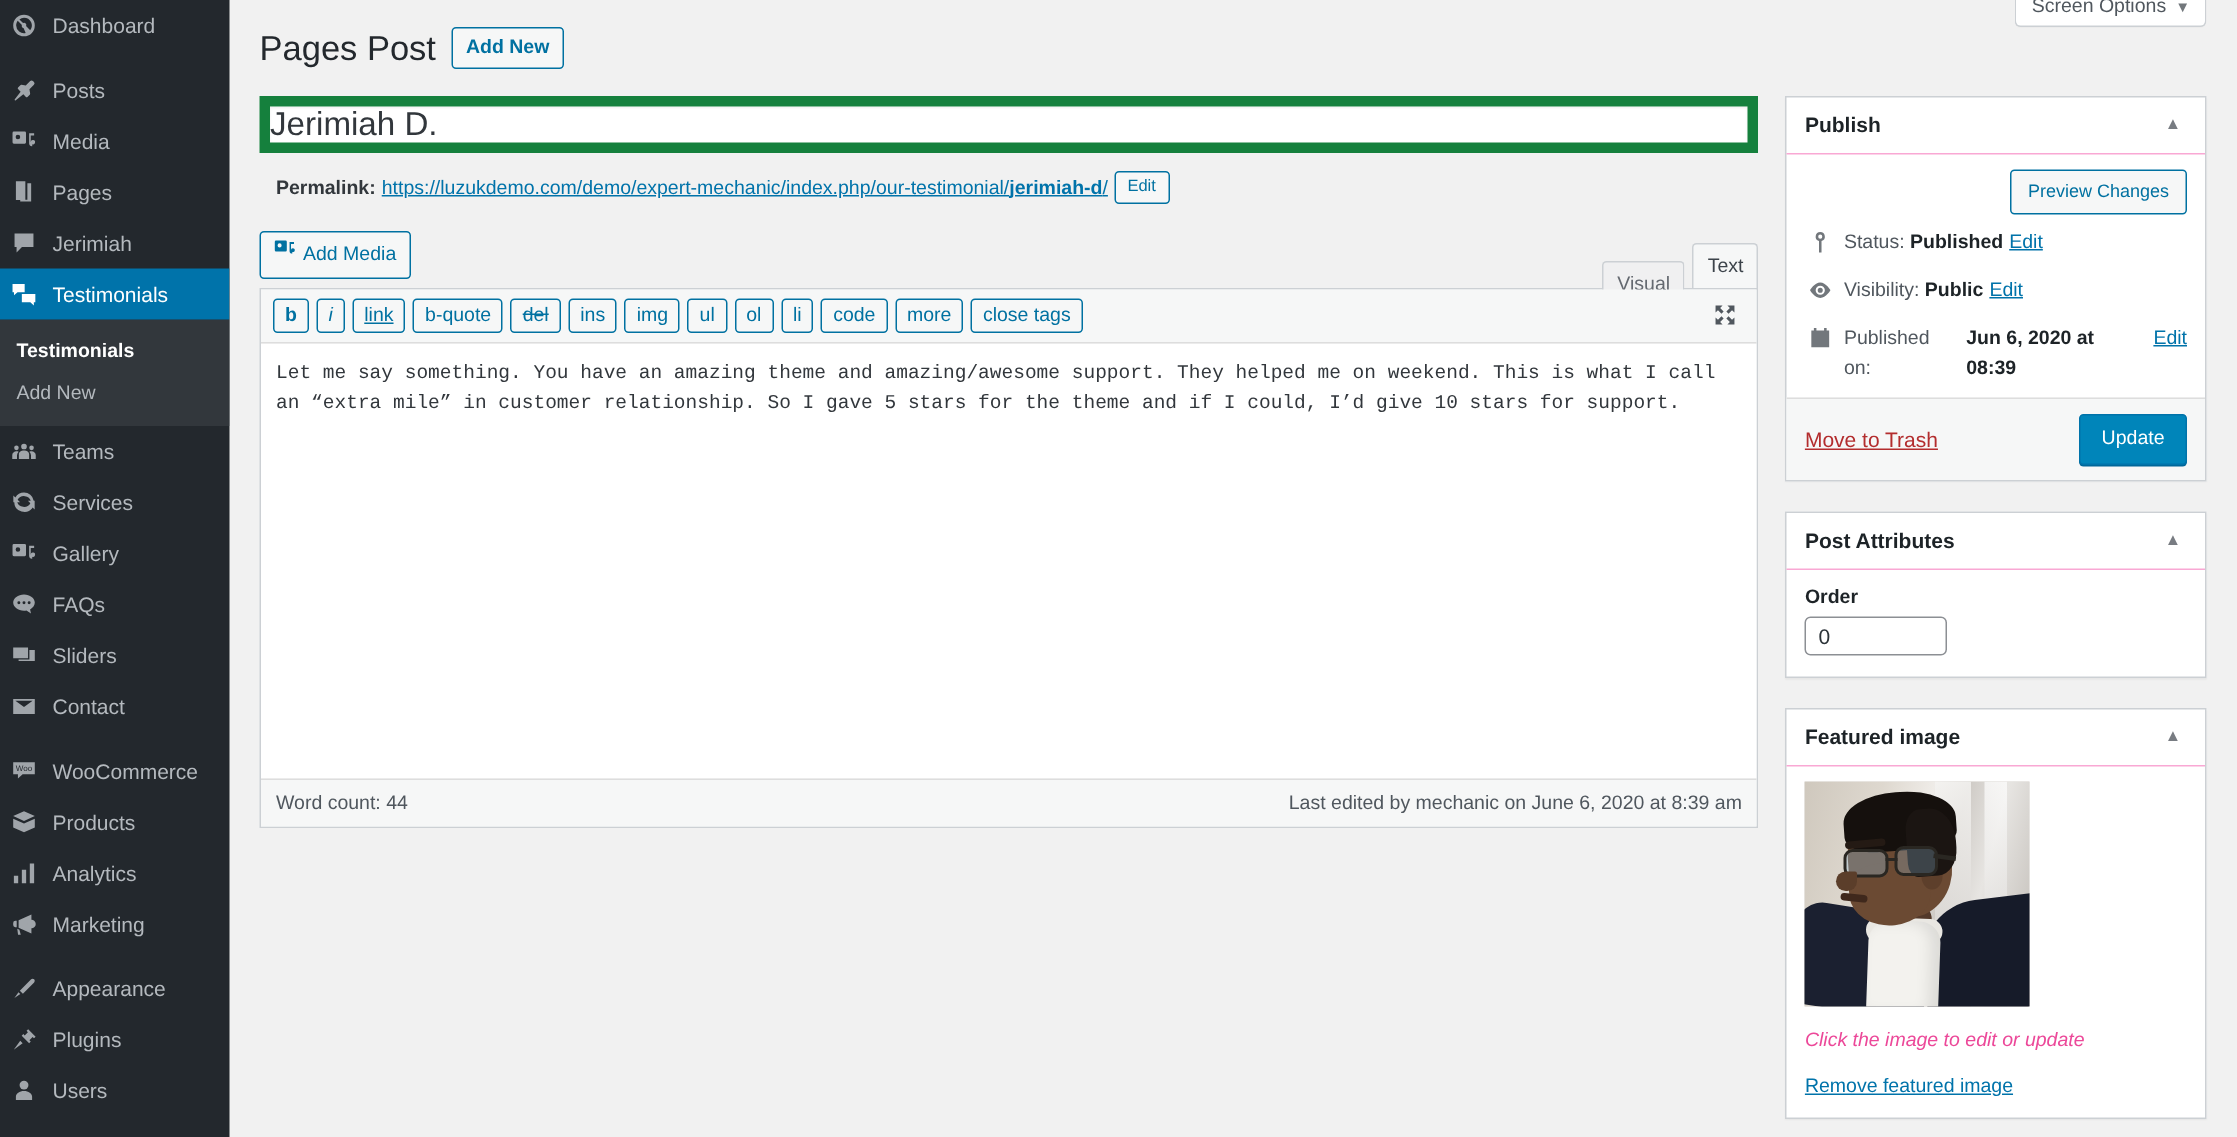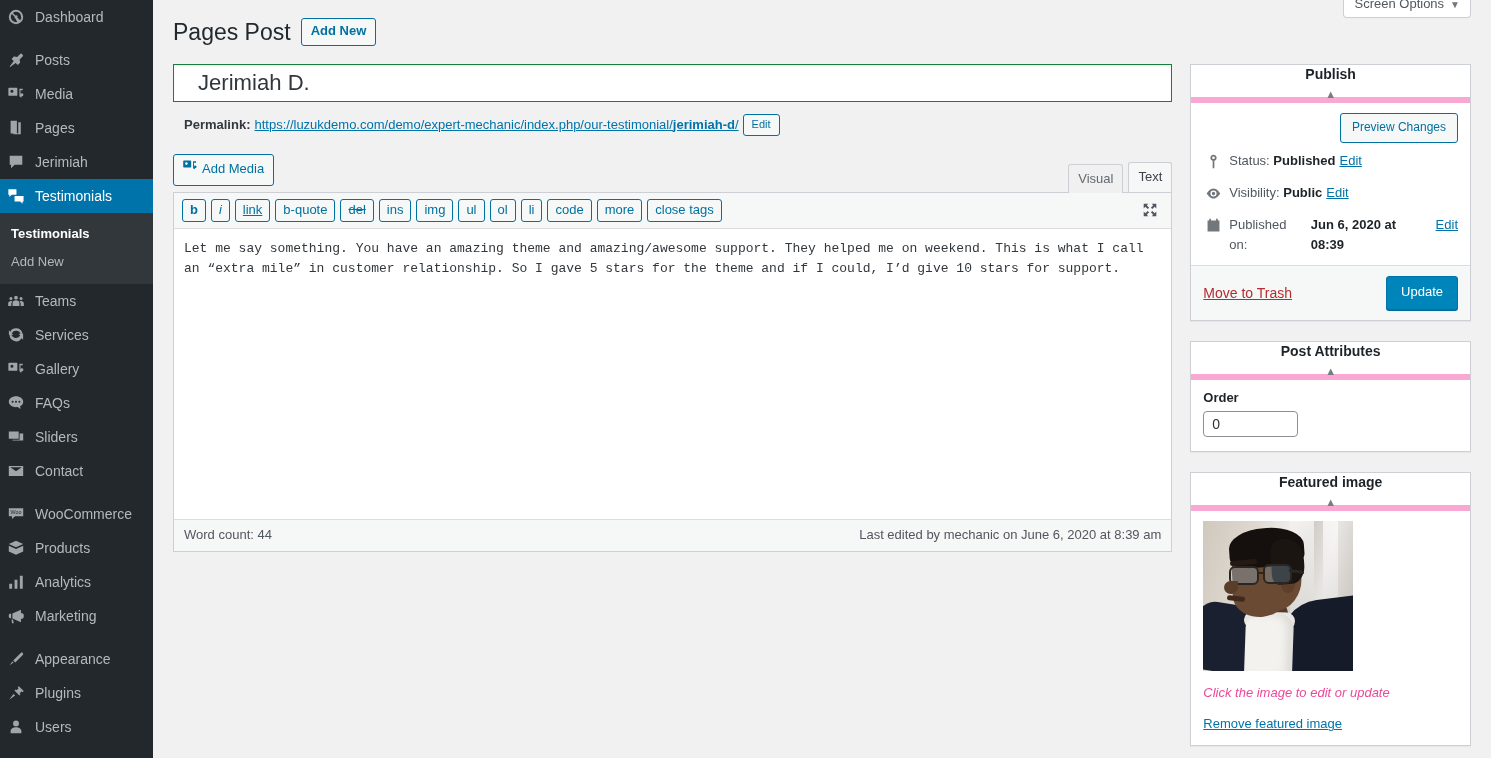--- a/index.html
+++ b/index.html
@@ -128,22 +128,22 @@
     margin-top: 11px;
   }
   .post-main { width: 1018px; }
   .post-side { width: 286px; margin-left: 18px; }
 
   #titlediv input {
     width: 100%;
     height: 38px;
     font-size: 1.7em;
     line-height: 100%;
-    padding: 3px 24px;
-    border: 1px solid #15803d;
+    padding: 3px 0;
+    border: 7px solid #15803d;
     background: #fff;
     outline: none;
     color: #32373c;
     font-family: "Liberation Sans", sans-serif;
     font-weight: 400;
     box-shadow: inset 0 1px 2px rgba(0,0,0,.07);
   }
   .permalink-row {
     padding: 11px 0 0 11px;
     font-size: 13px;
@@ -195,21 +195,21 @@
     color: #646970;
     border: 1px solid #ccd0d4;
     border-bottom: none;
     padding: 5px 9px 5px 9px;
     font-size: 13px;
     line-height: 18px;
     margin-left: 5px;
     cursor: pointer;
     border-radius: 3px 3px 0 0;
     position: relative;
-    top: 1px;
+    top: 11px;
   }
   .wp-switch-editor.active {
     background: #f6f7f7;
     border-color: #ccd0d4;
     color: #3c434a;
     top: 0;
     padding-bottom: 6px;
   }
 
   .wp-editor-container {
@@ -277,24 +277,23 @@
 
   
   .postbox {
     background: #fff;
     border: 1px solid #ccd0d4;
     box-shadow: 0 1px 1px rgba(0,0,0,.04);
     margin-bottom: 20px;
   }
   .postbox-header {
     display: flex; align-items: center; justify-content: space-between;
-    border-bottom: 6px solid #f9a8d4;
+    border-bottom: 1px solid #f9a8d4;
     padding: 0 12px;
     height: 38px;
-    flex-direction: column;
   }
   .postbox-header h2 {
     margin: 0;
     font-size: 14px;
     font-weight: 600;
     color: #1d2327;
     line-height: 1.4;
   }
   .handle-toggle {
     color: #787c82;

